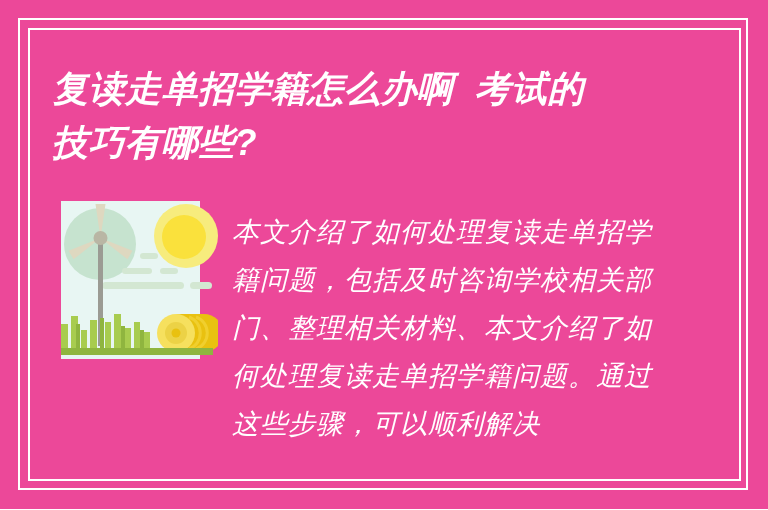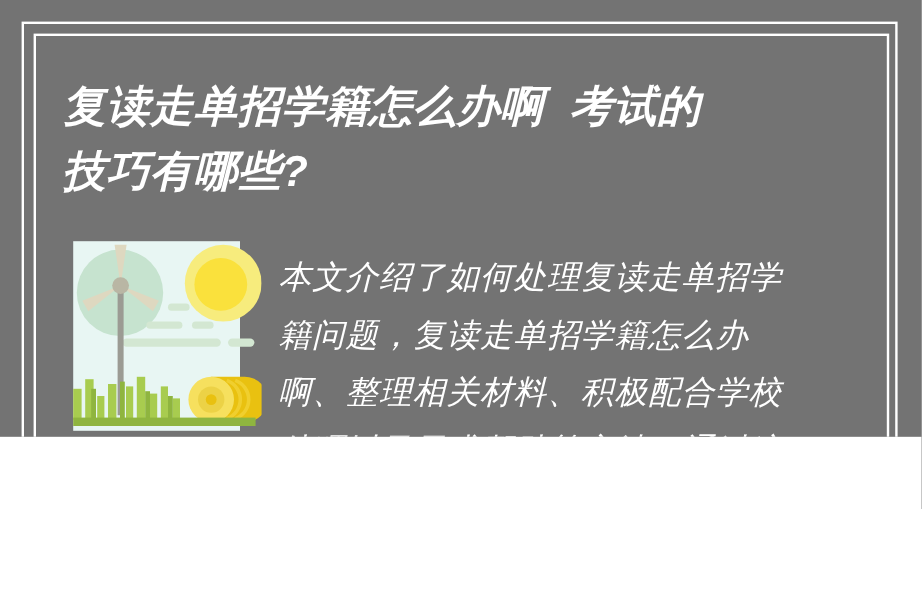--- a/index.html
+++ b/index.html
@@ -9,22 +9,22 @@
   body {
     width: 768px;
     height: 510px;
     overflow: hidden;
     font-family: "Liberation Sans", sans-serif;
   }
 
   #card {
     position: relative;
     width: 768px;
-    height: 364px;
-    background: #737373;
+    height: 509px;
+    background: #ec4899;
     overflow: hidden;
   }
 
   
   .frame-outer {
     position: absolute;
     left: 18px;
     top: 18px;
     width: 730px;
     height: 472px;
@@ -155,15 +155,15 @@
         <path d="M146,121 a17,17 0 0 1 0,32" fill="none" stroke="#f0cf2e" stroke-width="3"></path>
         <circle cx="126" cy="137" r="19" fill="#f6e05e"></circle>
         <circle cx="126" cy="137" r="11" fill="#ecd246"></circle>
         <circle cx="126" cy="137" r="4.5" fill="#e9c110"></circle>
       </g>
 
       <rect x="11" y="152" width="152" height="7" fill="#8fb53f"></rect>
     </svg>
   </div>
 
-  <div id="body-text">本文介绍了如何处理复读走单招学籍问题，复读走单招学籍怎么办啊、整理相关材料、积极配合学校处理以及寻求帮助等方法。通过这些步骤，可以顺利解决</div>
+  <div id="body-text">本文介绍了如何处理复读走单招学籍问题，包括及时咨询学校相关部门、整理相关材料、本文介绍了如何处理复读走单招学籍问题。通过这些步骤，可以顺利解决</div>
 
 </div>
 
 </body></html>

